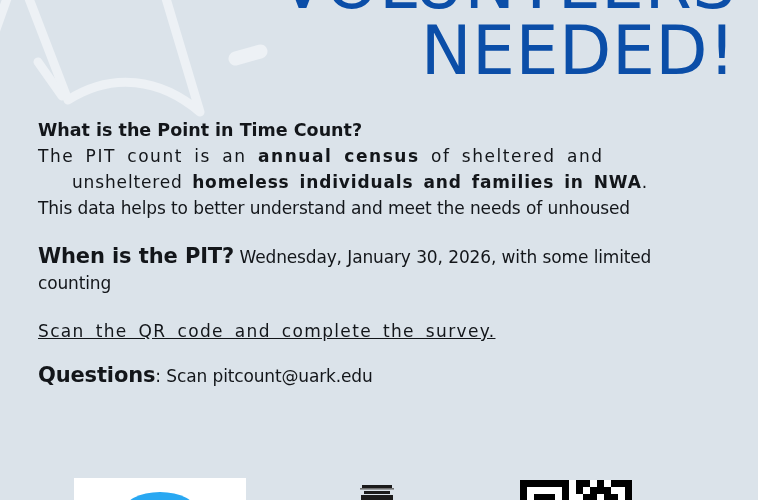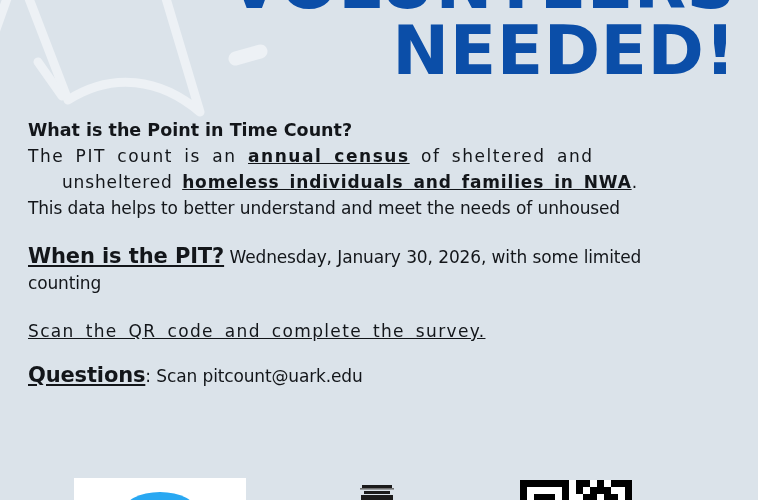--- a/index.html
+++ b/index.html
@@ -36,32 +36,32 @@
   .heading-block {
     position: absolute;
     left: 0;
     right: 22px;
     top: -48px;
     text-align: right;
   }
   .heading-line {
     display: block;
     font-family: "DejaVu Sans", sans-serif;
-    font-weight: 700;
+    font-weight: 400;
     font-size: 68px;
     line-height: 66px;
     letter-spacing: 0.5px;
     color: #0b4ea8;
     white-space: nowrap;
   }
 
   
   .body-block {
     position: absolute;
-    left: 28px;
+    left: 38px;
     top: 118px;
     width: 648px;
   }
 
   .q-head {
     font-family: "DejaVu Sans", sans-serif;
     font-weight: 700;
     font-size: 17.5px;
     line-height: 25px;
     color: #13161a;
@@ -71,21 +71,20 @@
   .para {
     font-family: "DejaVu Sans", sans-serif;
     font-size: 17px;
     line-height: 26px;
     color: #13161a;
     margin: 0;
   }
 
   .para b, .q-head-inline {
     font-weight: 700;
-    text-decoration: underline;
   }
 
   
   .line-just-1 {
     letter-spacing: 1.55px;
     word-spacing: 4.4px;
   }
   .line-just-2 {
     letter-spacing: 0.85px;
     word-spacing: 3.2px;

